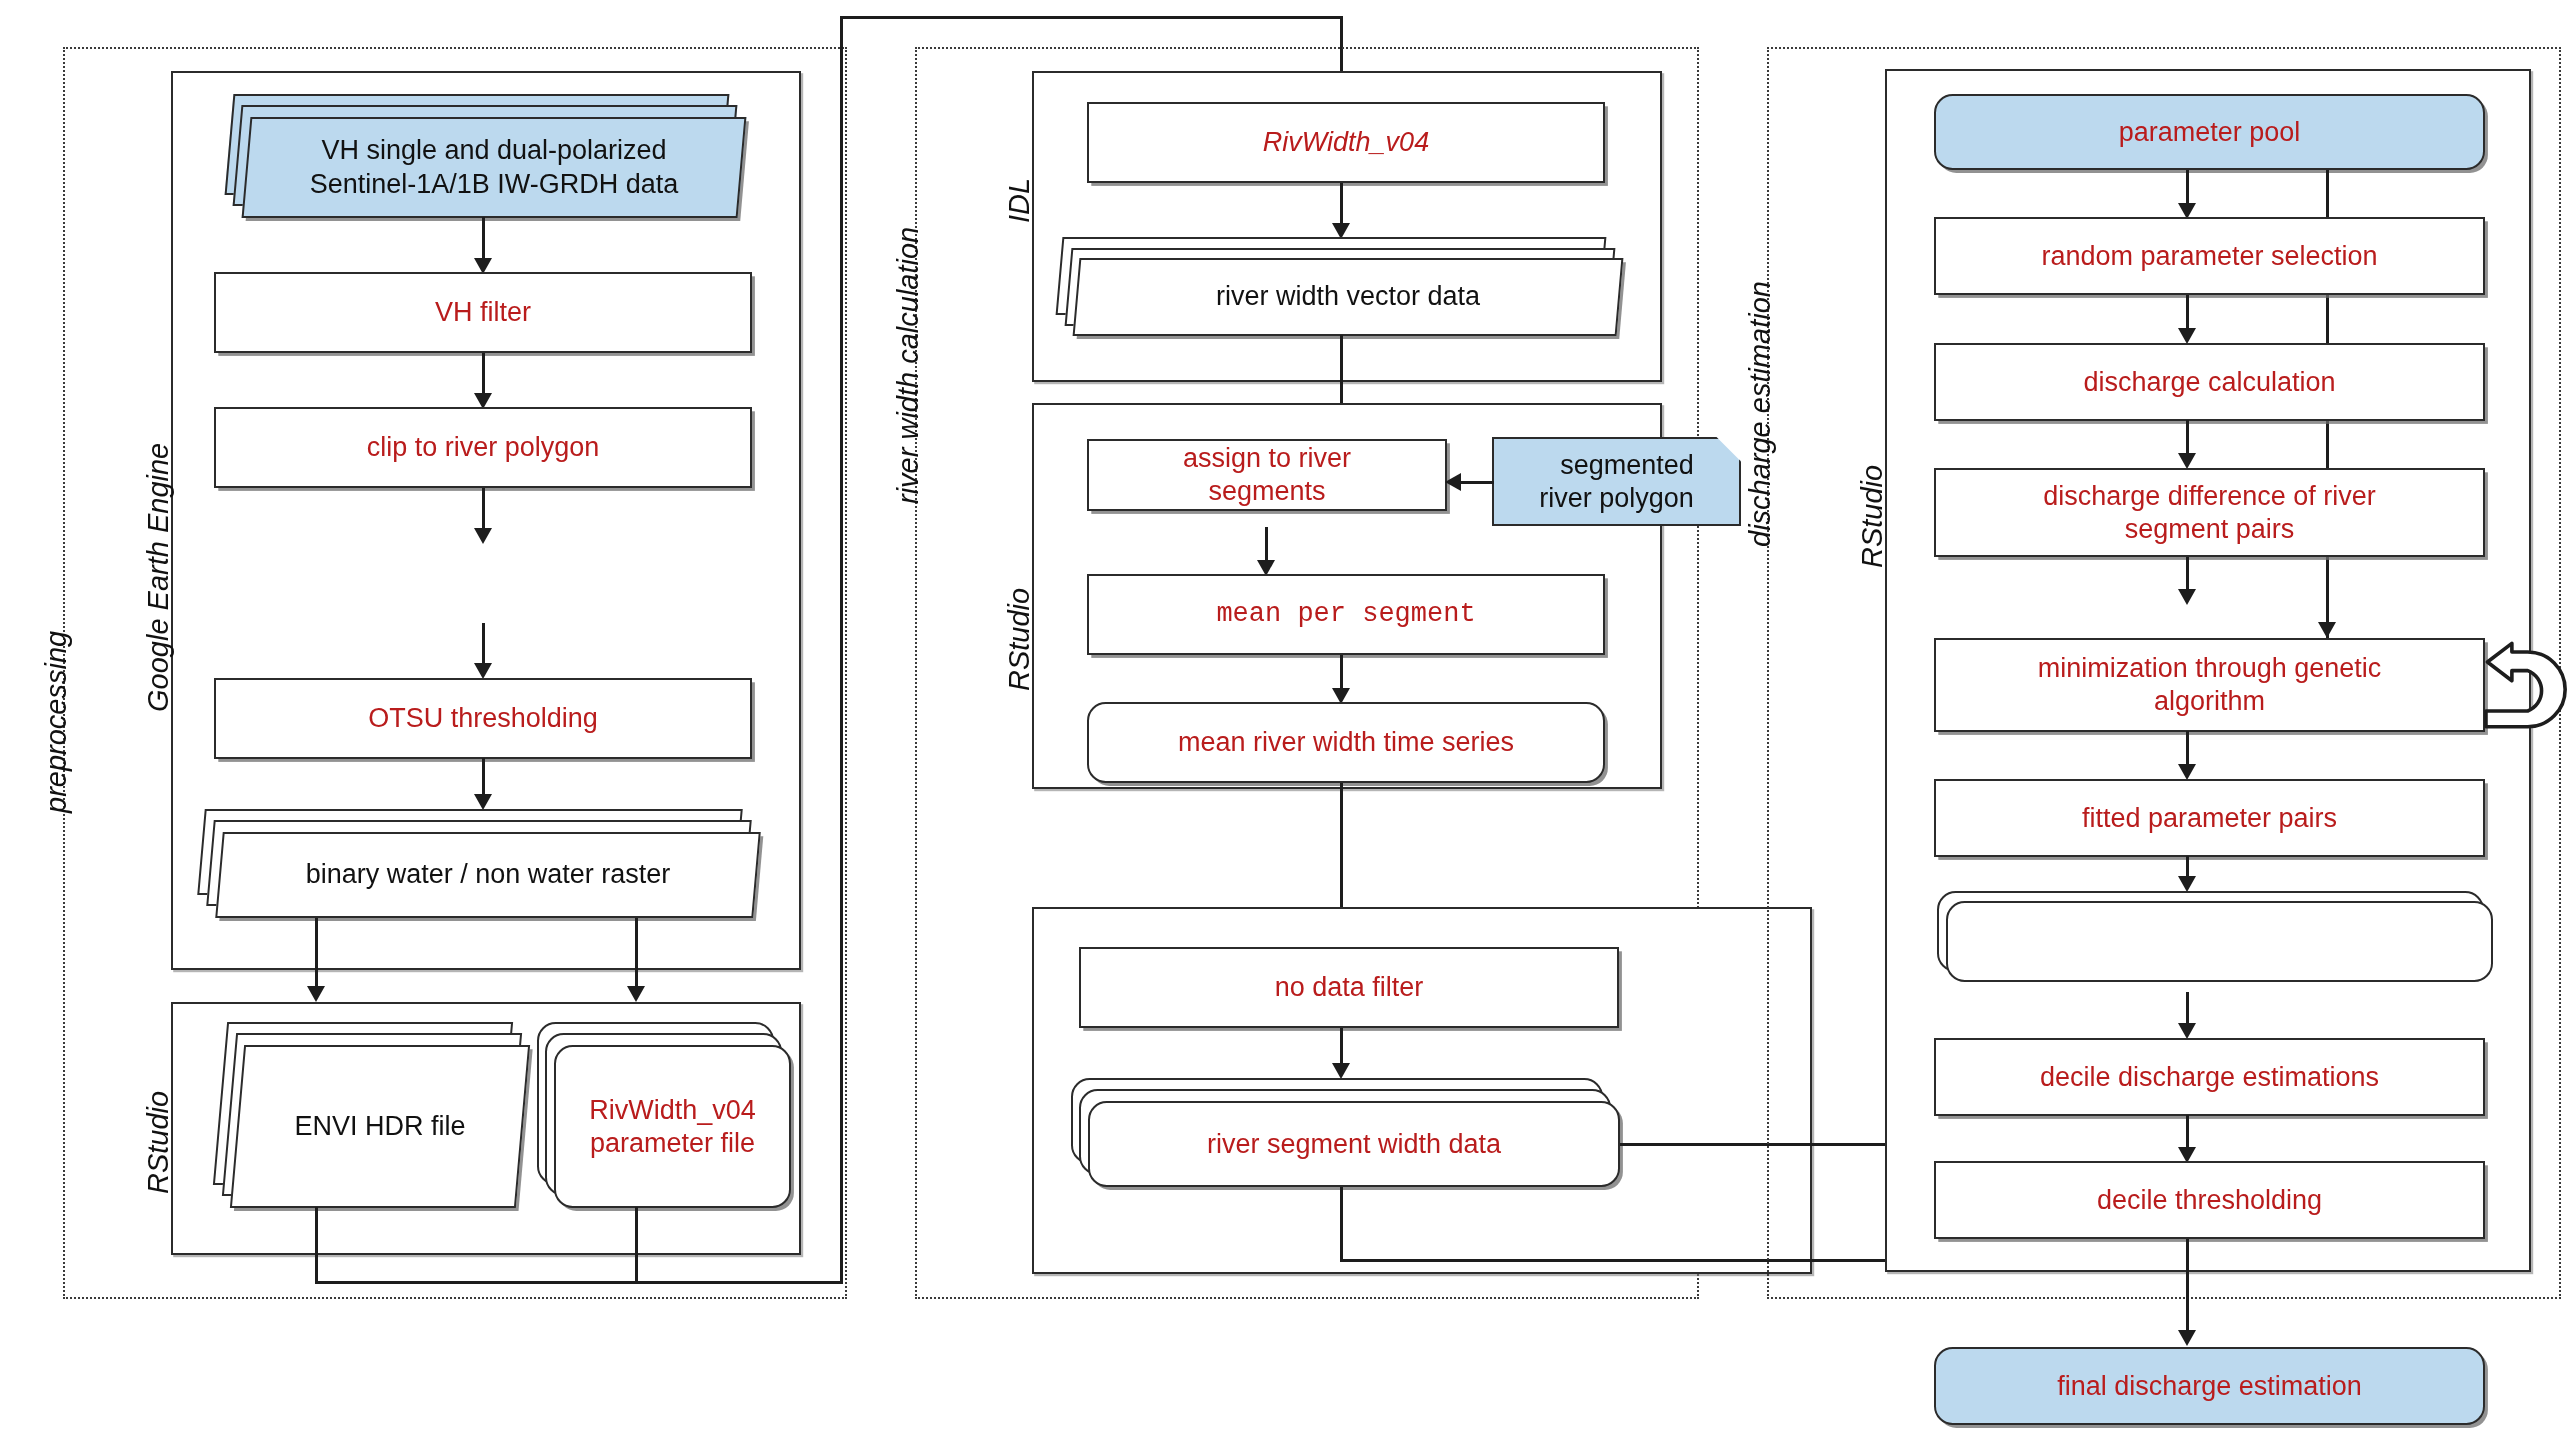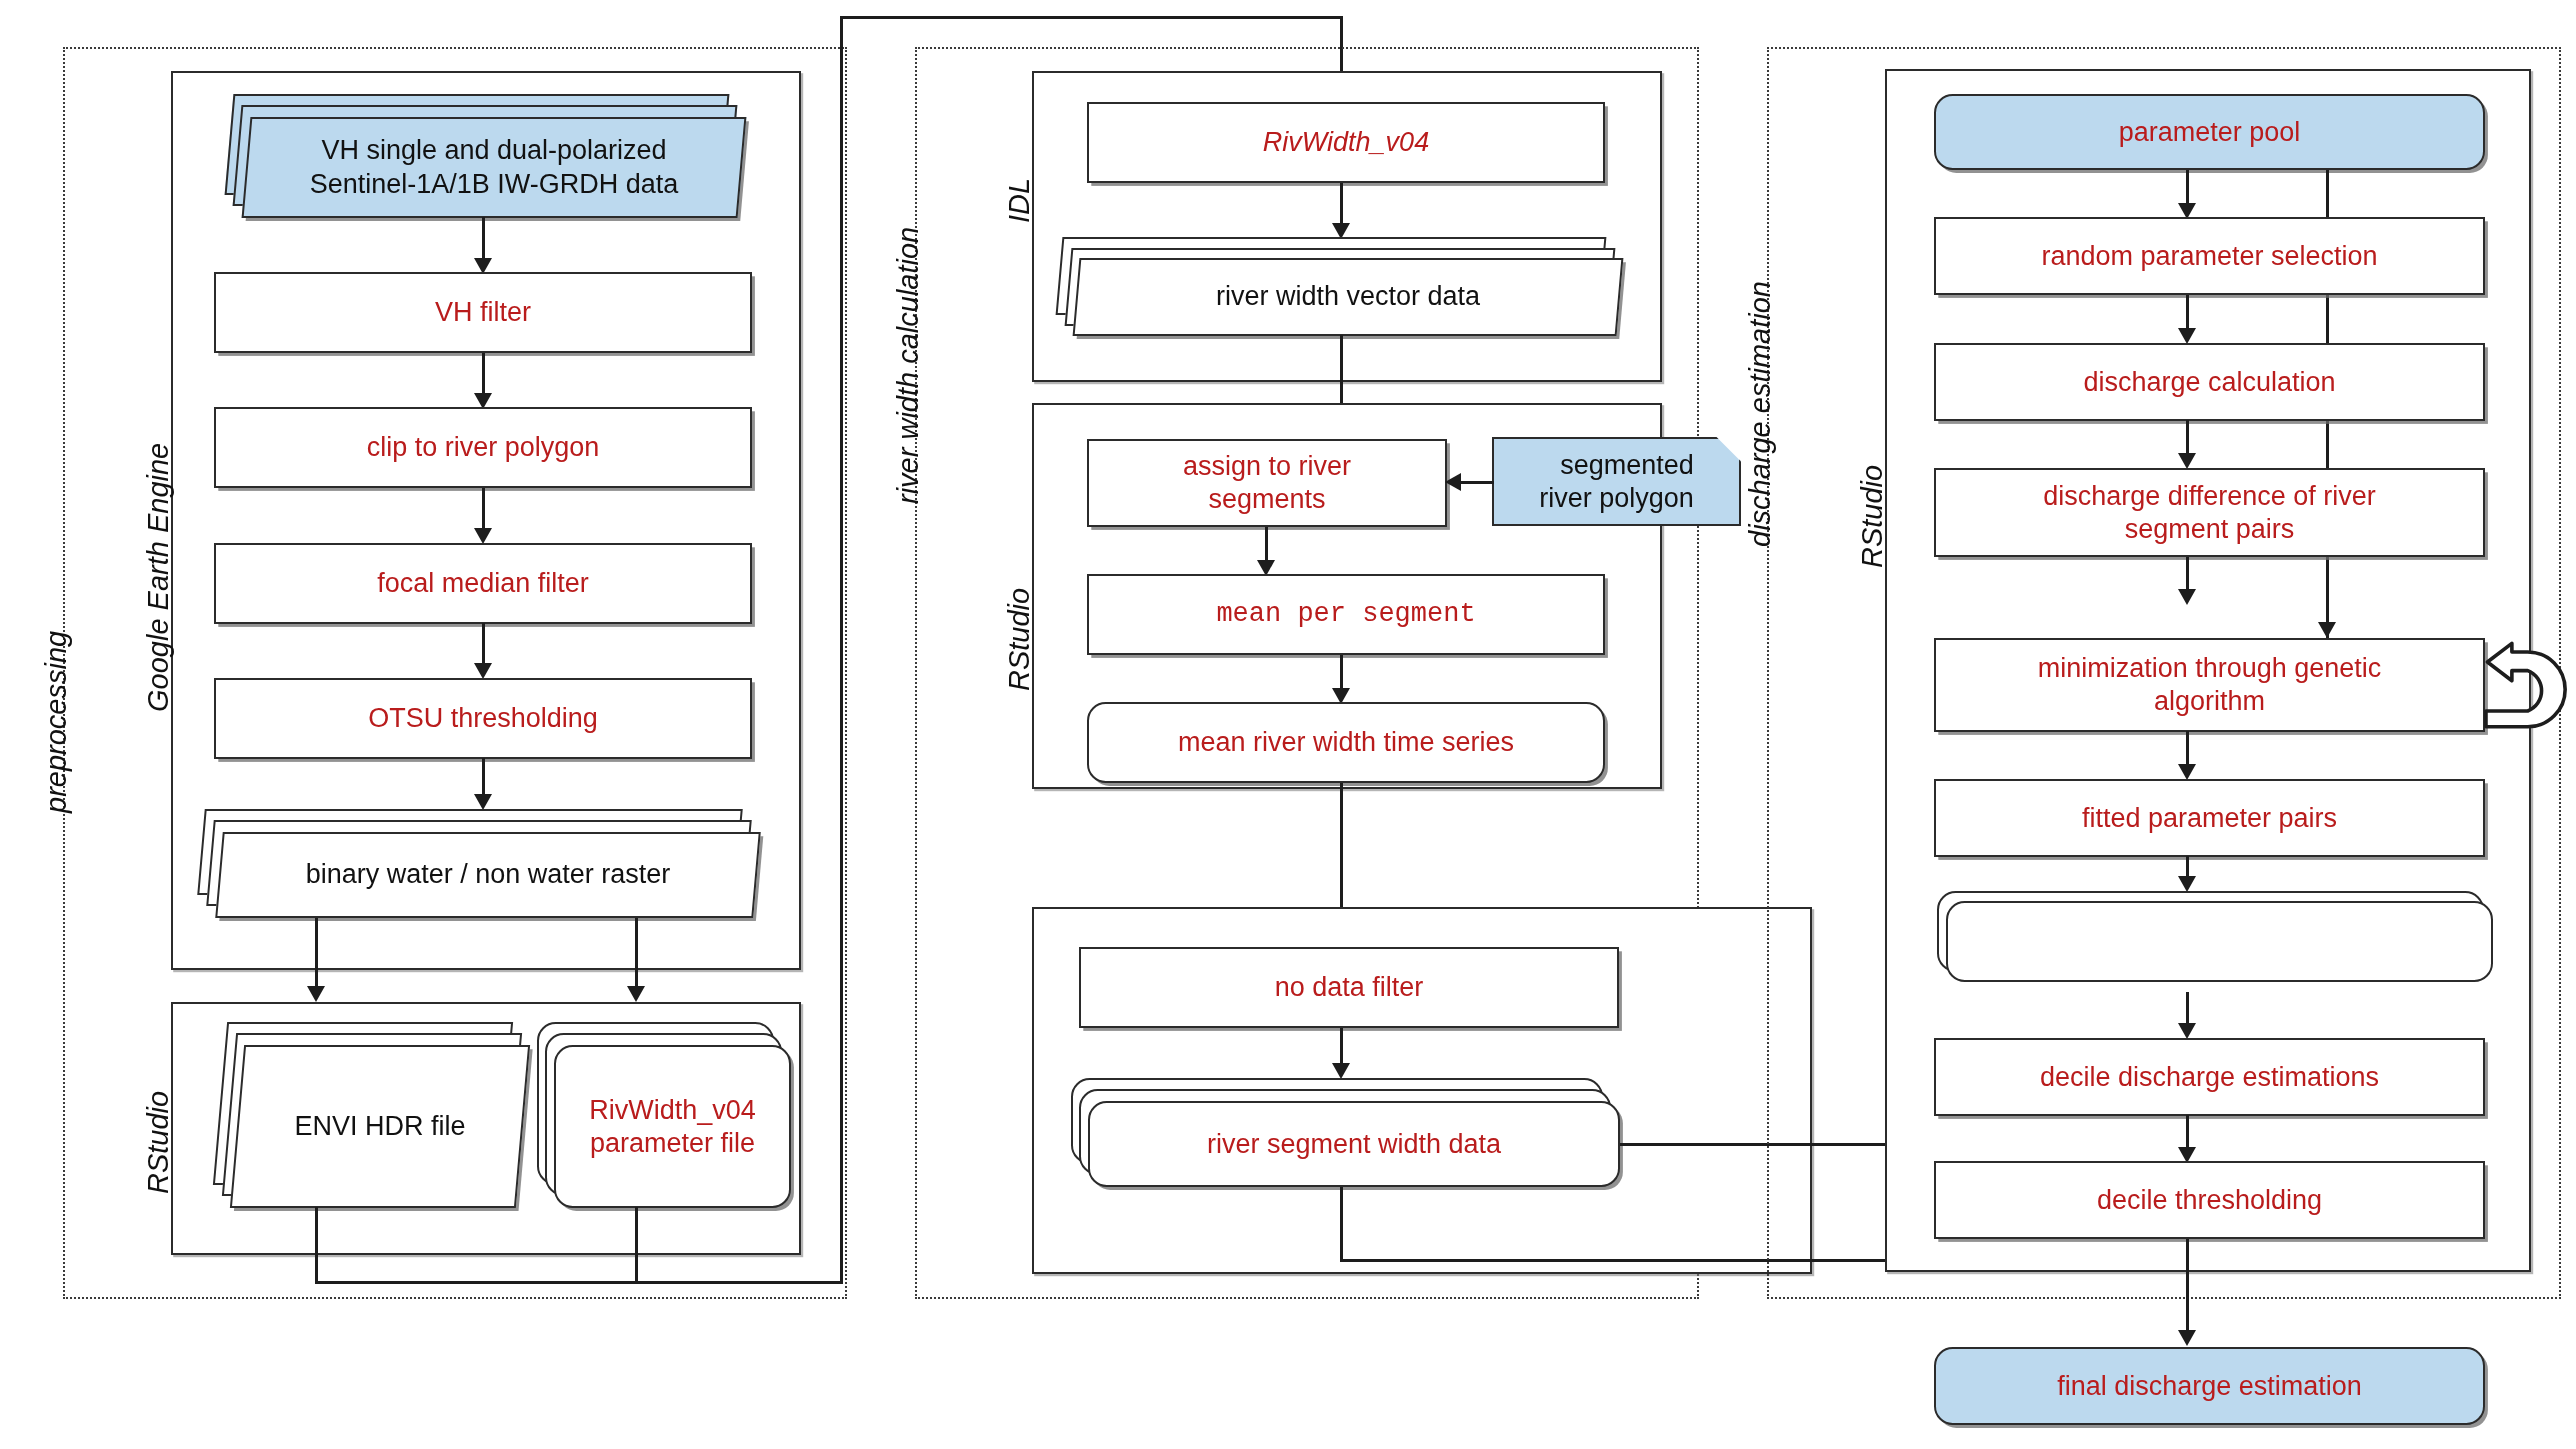--- a/index.html
+++ b/index.html
@@ -76,21 +76,20 @@
   <div class="node shadow" style="left:214px;top:272px;width:538px;height:81px;">VH filter</div>
 
   <div class="ln lnv" style="left:482px;top:353px;height:49px;"></div>
   <div class="arw down" style="left:474px;top:393px;"></div>
 
   <div class="node shadow" style="left:214px;top:407px;width:538px;height:81px;">clip to river polygon</div>
 
   <div class="ln lnv" style="left:482px;top:488px;height:49px;"></div>
   <div class="arw down" style="left:474px;top:528px;"></div>
 
-  <div class="node shadow" style="left:214px;top:543px;width:538px;height:81px;">focal median filter</div>
 
   <div class="ln lnv" style="left:482px;top:623px;height:49px;"></div>
   <div class="arw down" style="left:474px;top:663px;"></div>
 
   <div class="node shadow" style="left:214px;top:678px;width:538px;height:81px;">OTSU thresholding</div>
 
   <div class="ln lnv" style="left:482px;top:758px;height:45px;"></div>
   <div class="arw down" style="left:474px;top:794px;"></div>
 
   <div class="sheet" style="left:201px;top:809px;width:538px;height:86px;"></div>
@@ -141,21 +140,21 @@
   <div class="sheet" style="left:1068px;top:248px;width:544px;height:78px;"></div>
   <div class="sheet" style="left:1076px;top:258px;width:544px;height:78px;box-shadow:3.6px 3.6px 0 -0.7px rgba(110,110,110,.75);"></div>
   <div class="sheet-lbl" style="left:1076px;top:258px;width:544px;height:78px;">river width vector data</div>
 
   <div class="ln lnv" style="left:1340px;top:335px;height:98px;"></div>
   <div class="arw down" style="left:1332px;top:425px;"></div>
 
   <div class="soft" style="left:1032px;top:403px;width:630px;height:386px;"></div>
   <div class="soft-label" style="left:1003px;top:691px;">RStudio</div>
 
-  <div class="node shadow" style="left:1087px;top:439px;width:360px;height:88px;flex-direction:column;justify-content:center;">
+  <div class="node shadow" style="left:1087px;top:439px;width:360px;height:72px;flex-direction:column;justify-content:center;">
     <span>assign to river</span>
     <span>segments</span>
   </div>
 
   <div class="tagnode" style="left:1492px;top:437px;width:249px;height:89px;box-shadow:3.6px 3.6px 0 -0.7px rgba(110,110,110,.75);">
     <div class="inner" style="display:flex;flex-direction:column;">
       <span>segmented</span>
       <span>river polygon</span>
     </div>
   </div>

